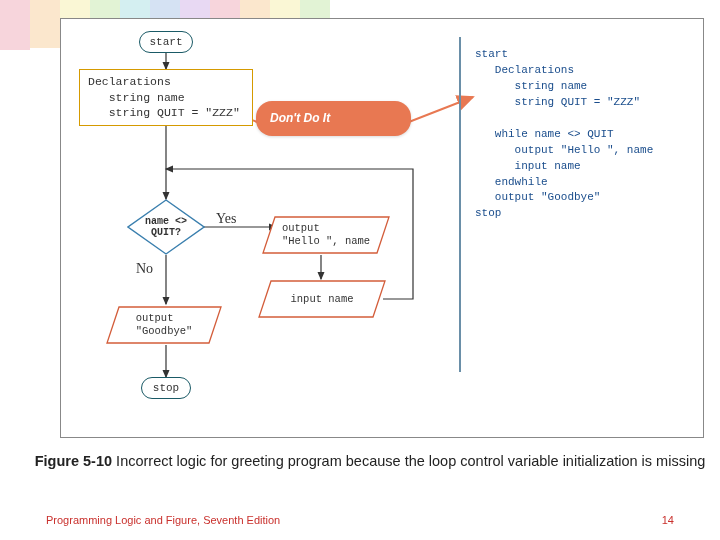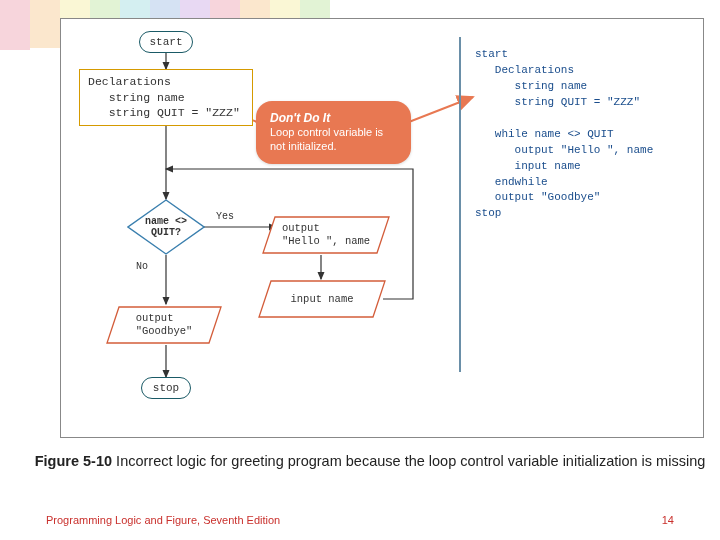--- a/index.html
+++ b/index.html
@@ -108,22 +108,22 @@
     position: absolute;
     font-family: "Courier New", monospace;
     font-size: 11px;
     color: #1a4d8c;
     line-height: 1.45;
     white-space: pre;
   }
 
   .label {
     position: absolute;
-    font-family: Liberation Mono, monospace;
-    font-size: 10px;
+    font-family: Liberation Serif, serif;
+    font-size: 14px;
     color: #333;
   }
 
   .divider {
     position: absolute;
     background: #6a8fa8;
     width: 1.5px;
   }
 
   
@@ -183,21 +183,20 @@
   </div>
 
   <div class="decl-box" style="left:18px; top:50px; width:174px;">
     <div class="mono" style="white-space:pre;">Declarations
    string name
    string QUIT = "ZZZ"</div>
   </div>
 
   <div class="callout" style="left:195px; top:82px;">
     <b>Don't Do It</b><br>
-    <span>Loop control variable is not initialized.</span>
   </div>
 
   <div class="diamond" style="left:66px; top:180px;">
     <svg viewBox="0 0 78 56">
         <polygon points="39,1 77,28 39,55 1,28" fill="#fff" stroke="#3a7fae" stroke-width="1.4"></polygon>
       </svg>
     <span style="white-space:pre;">name &lt;&gt;
 QUIT?</span>
   </div>
   <div class="label" style="left:155px; top:192px;">Yes</div>

